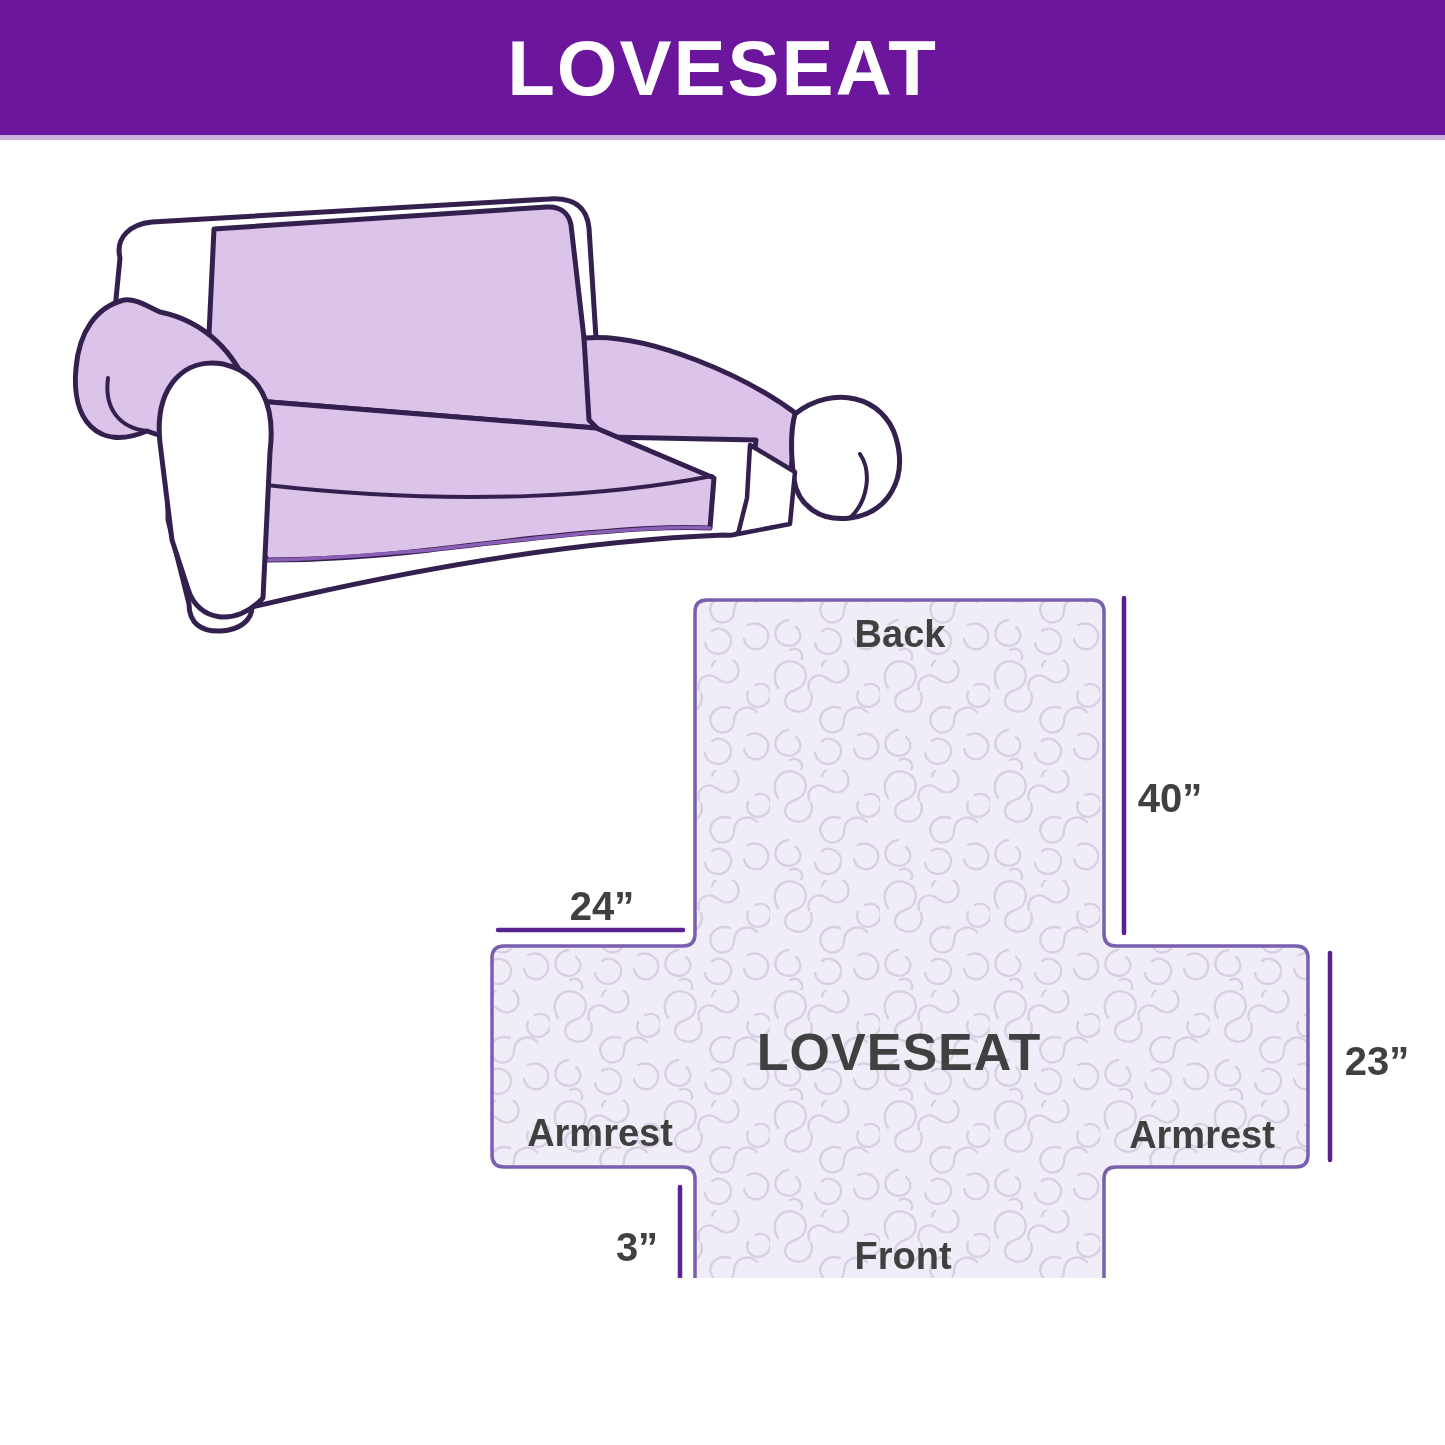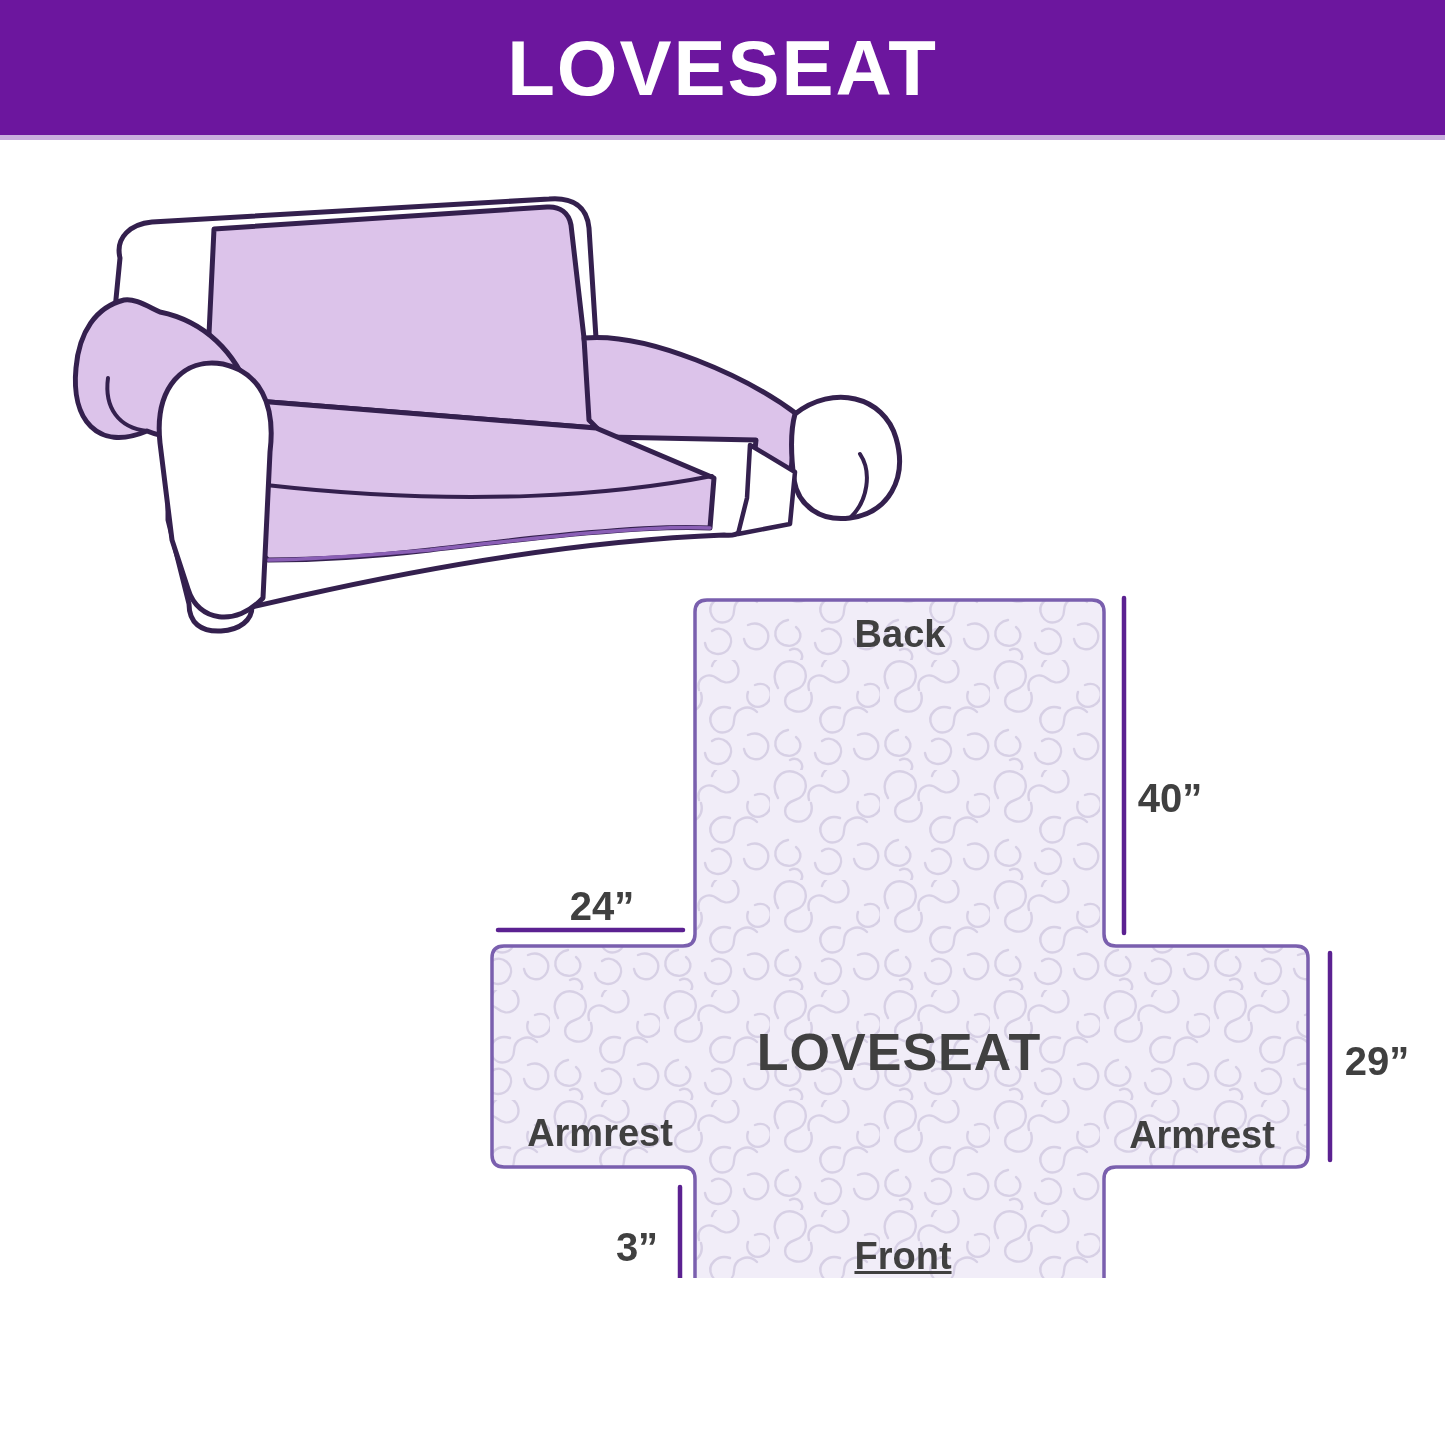--- a/index.html
+++ b/index.html
@@ -94,21 +94,21 @@
         <line x1="680" y1="1187" x2="680" y2="1291"></line>
         <line x1="702" y1="1319" x2="1107" y2="1319"></line>
       </g>
     </g>
   </svg>
 
   <div class="lbl section" style="left:900px;top:634px;">Back</div>
   <div class="lbl center" style="left:899px;top:1052px;">LOVESEAT</div>
   <div class="lbl section" style="left:600px;top:1133px;">Armrest</div>
   <div class="lbl section" style="left:1202px;top:1135px;">Armrest</div>
-  <div class="lbl section" style="left:903px;top:1256px;text-decoration:underline;">Front</div>
+  <div class="lbl section" style="left:903px;top:1256px;">Front</div>
 
   <div class="lbl dim" style="left:1170px;top:798px;">40”</div>
   <div class="lbl dim" style="left:602px;top:906px;">24”</div>
-  <div class="lbl dim" style="left:1377px;top:1061px;">29”</div>
+  <div class="lbl dim" style="left:1377px;top:1061px;">23”</div>
   <div class="lbl dim" style="left:637px;top:1247px;">3”</div>
   <div class="lbl dim46" style="left:898px;top:1360px;">46</div>
 
 </div>
 
 </body></html>

